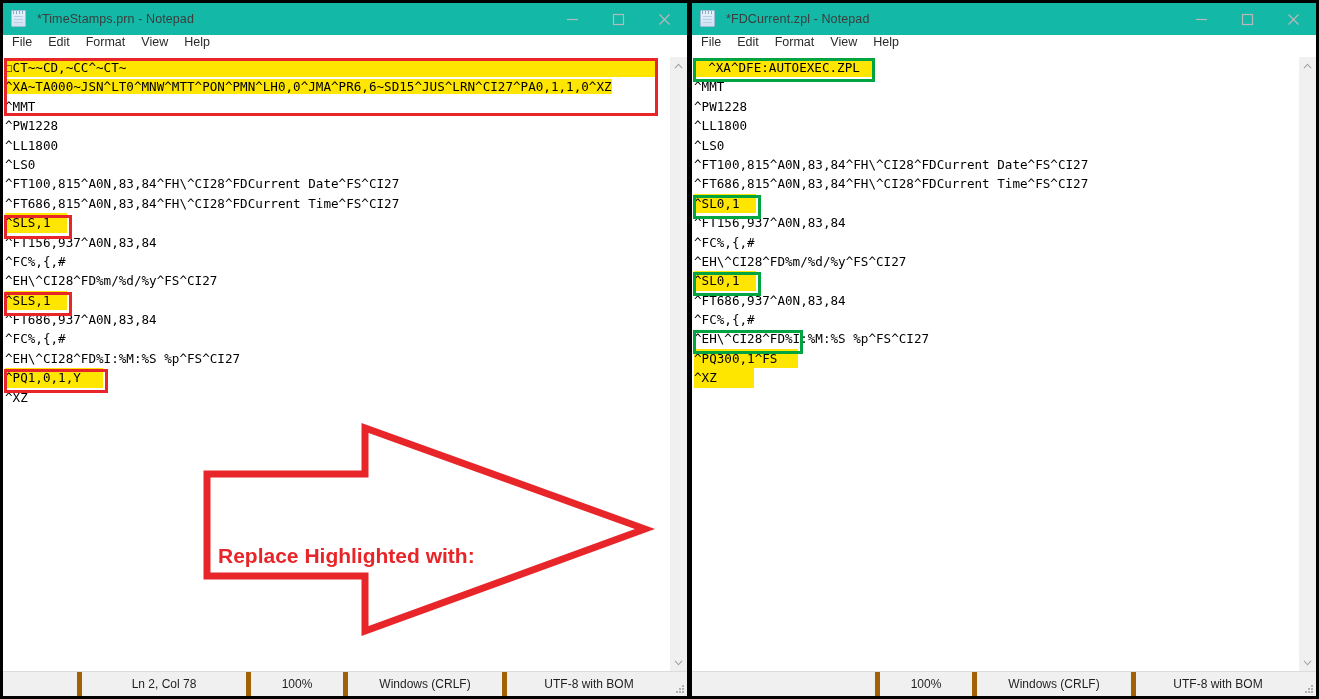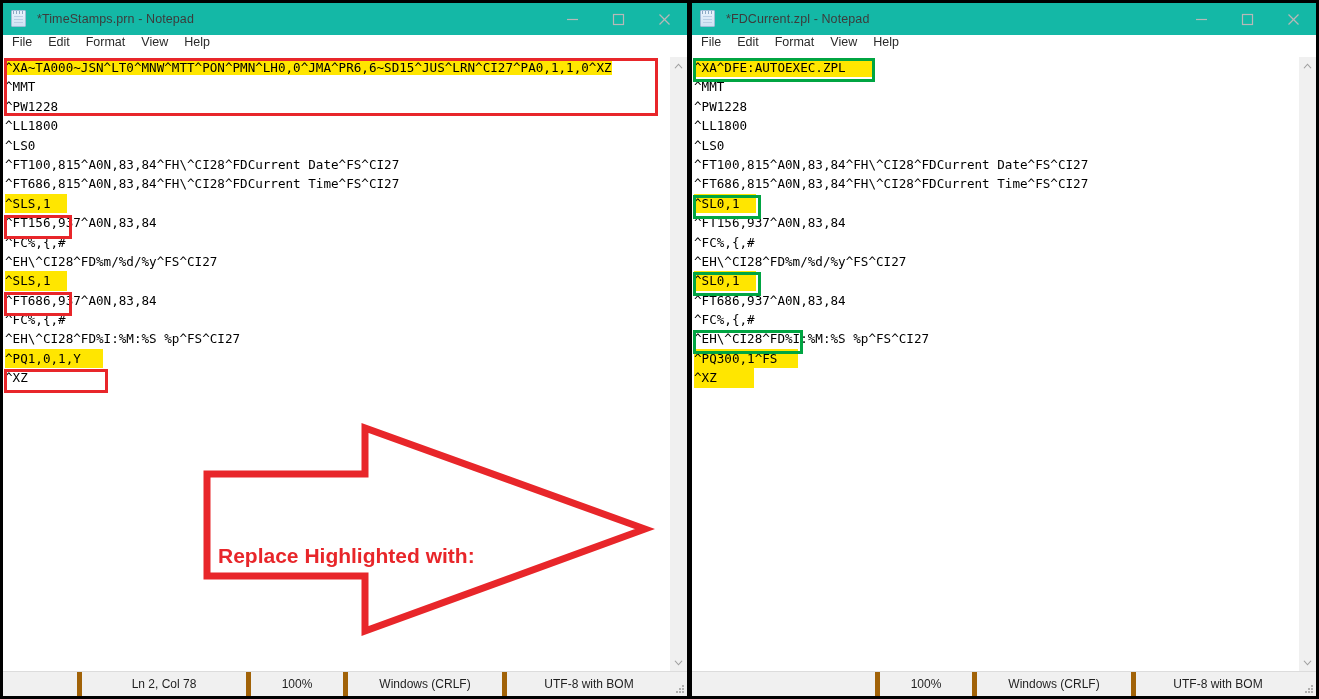--- a/index.html
+++ b/index.html
@@ -256,20 +256,21 @@
   <div class="menubar">
     <div class="menu-item">File</div>
     <div class="menu-item">Edit</div>
     <div class="menu-item">Format</div>
     <div class="menu-item">View</div>
     <div class="menu-item">Help</div>
   </div>
 
   <div class="editor-wrap">
     <div class="editor" id="editor-left">
+        <div class="code-line"><span class="mark" style="display: inline-block; min-width: 650px;">☐CT~~CD,~CC^~CT~</span></div>
         <div class="code-line"><span class="mark">^XA~TA000~JSN^LT0^MNW^MTT^PON^PMN^LH0,0^JMA^PR6,6~SD15^JUS^LRN^CI27^PA0,1,1,0^XZ</span></div>
         <div class="code-line">^MMT</div>
         <div class="code-line">^PW1228</div>
         <div class="code-line">^LL1800</div>
         <div class="code-line">^LS0</div>
         <div class="code-line">^FT100,815^A0N,83,84^FH\^CI28^FDCurrent Date^FS^CI27</div>
         <div class="code-line">^FT686,815^A0N,83,84^FH\^CI28^FDCurrent Time^FS^CI27</div>
         <div class="code-line"><span class="mark" style="display: inline-block; min-width: 62px;">^SLS,1</span></div>
         <div class="code-line">^FT156,937^A0N,83,84</div>
         <div class="code-line">^FC%,{,#</div>
@@ -351,21 +352,21 @@
   <div class="menubar">
     <div class="menu-item">File</div>
     <div class="menu-item">Edit</div>
     <div class="menu-item">Format</div>
     <div class="menu-item">View</div>
     <div class="menu-item">Help</div>
   </div>
 
   <div class="editor-wrap">
     <div class="editor" id="editor-right">
-        <div class="code-line"><span class="mark" style="display: inline-block; min-width: 180px;">^XA^DFE:AUTOEXEC.ZPL</span></div>
+        <div class="code-line"><span class="mark" style="display: inline-block; min-width: 180px; text-align: center;">^XA^DFE:AUTOEXEC.ZPL</span></div>
         <div class="code-line">^MMT</div>
         <div class="code-line">^PW1228</div>
         <div class="code-line">^LL1800</div>
         <div class="code-line">^LS0</div>
         <div class="code-line">^FT100,815^A0N,83,84^FH\^CI28^FDCurrent Date^FS^CI27</div>
         <div class="code-line">^FT686,815^A0N,83,84^FH\^CI28^FDCurrent Time^FS^CI27</div>
         <div class="code-line"><span class="mark" style="display: inline-block; min-width: 62px;">^SL0,1</span></div>
         <div class="code-line">^FT156,937^A0N,83,84</div>
         <div class="code-line">^FC%,{,#</div>
         <div class="code-line">^EH\^CI28^FD%m/%d/%y^FS^CI27</div>

